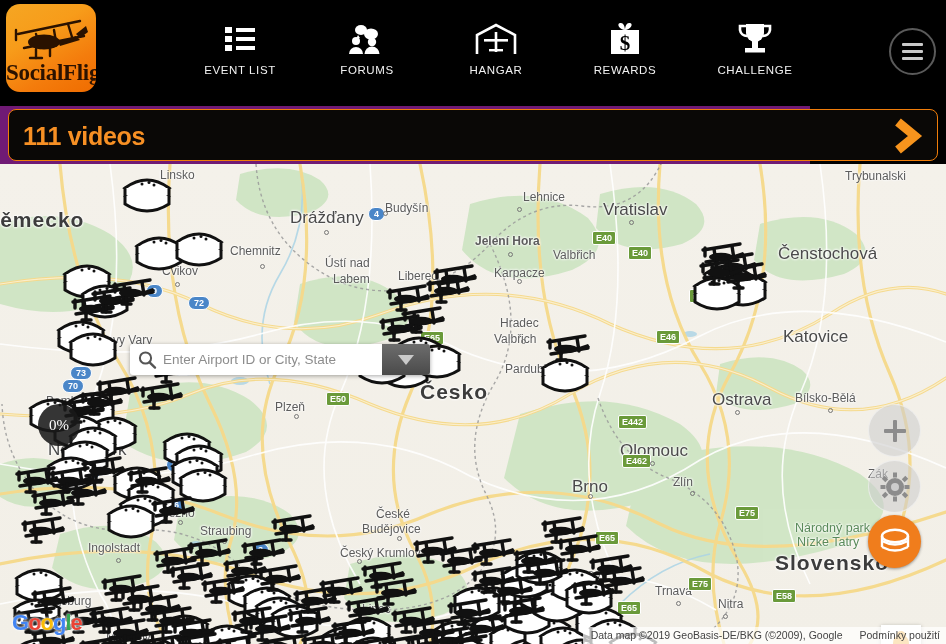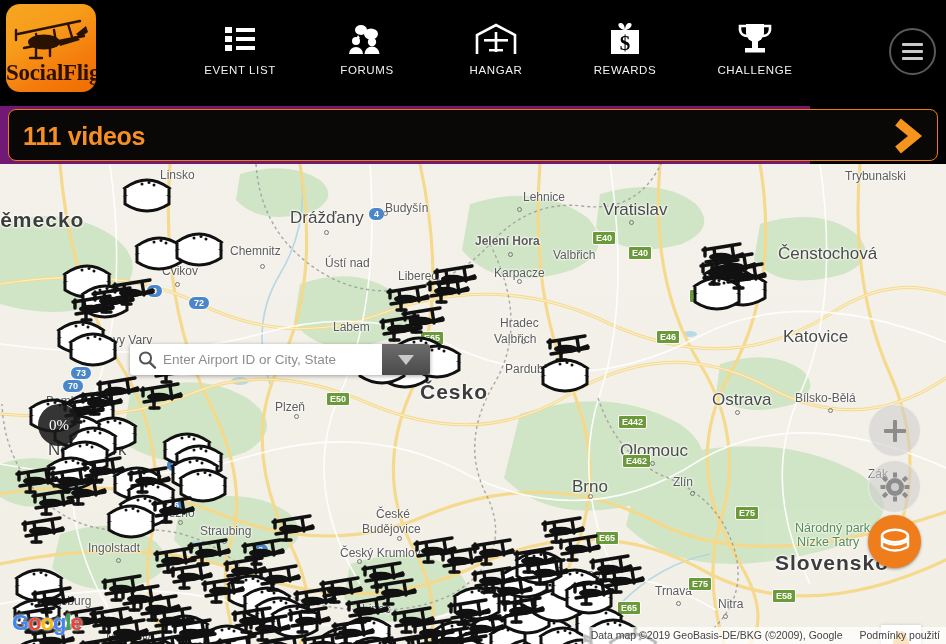--- a/index.html
+++ b/index.html
@@ -422,21 +422,21 @@
         <div class="maplabel " style="left: 385px; top: 37px;">Budyšín</div>
         <div class="maplabel " style="left: 523px; top: 26px;">Lehnice</div>
         <div class="maplabel big" style="left: 603px; top: 36px;">Vratislav</div>
         <div class="maplabel " style="left: 845px; top: 5px;">Trybunalski</div>
         <div class="maplabel " style="left: 230px; top: 80px;">Chemnitz</div>
         <div class="maplabel " style="left: 162px; top: 100px;">Cvikov</div>
         <div class="maplabel " style="left: 475px; top: 70px; font-weight: bold;">Jelení Hora</div>
         <div class="maplabel " style="left: 553px; top: 84px;">Valbřich</div>
         <div class="maplabel big" style="left: 778px; top: 80px;">Čenstochová</div>
         <div class="maplabel " style="left: 325px; top: 92px;">Ústí nad</div>
-        <div class="maplabel " style="left: 333px; top: 108px; margin-top: 48px;">Labem</div>
+        <div class="maplabel " style="left: 333px; top: 108px;">Labem</div>
         <div class="maplabel " style="left: 398px; top: 105px;">Liberec</div>
         <div class="maplabel " style="left: 494px; top: 102px;">Karpacze</div>
         <div class="maplabel " style="left: 500px; top: 152px;">Hradec</div>
         <div class="maplabel " style="left: 494px; top: 168px;">Valbřich</div>
         <div class="maplabel big" style="left: 783px; top: 163px;">Katovice</div>
         <div class="maplabel " style="left: 85px; top: 169px;">Karlovy Vary</div>
         <div class="maplabel " style="left: 505px; top: 198px;">Pardubice</div>
         <div class="maplabel big" style="left: 712px; top: 226px;">Ostrava</div>
         <div class="maplabel " style="left: 795px; top: 227px;">Bílsko-Bělá</div>
         <div class="maplabel " style="left: 275px; top: 236px;">Plzeň</div>

